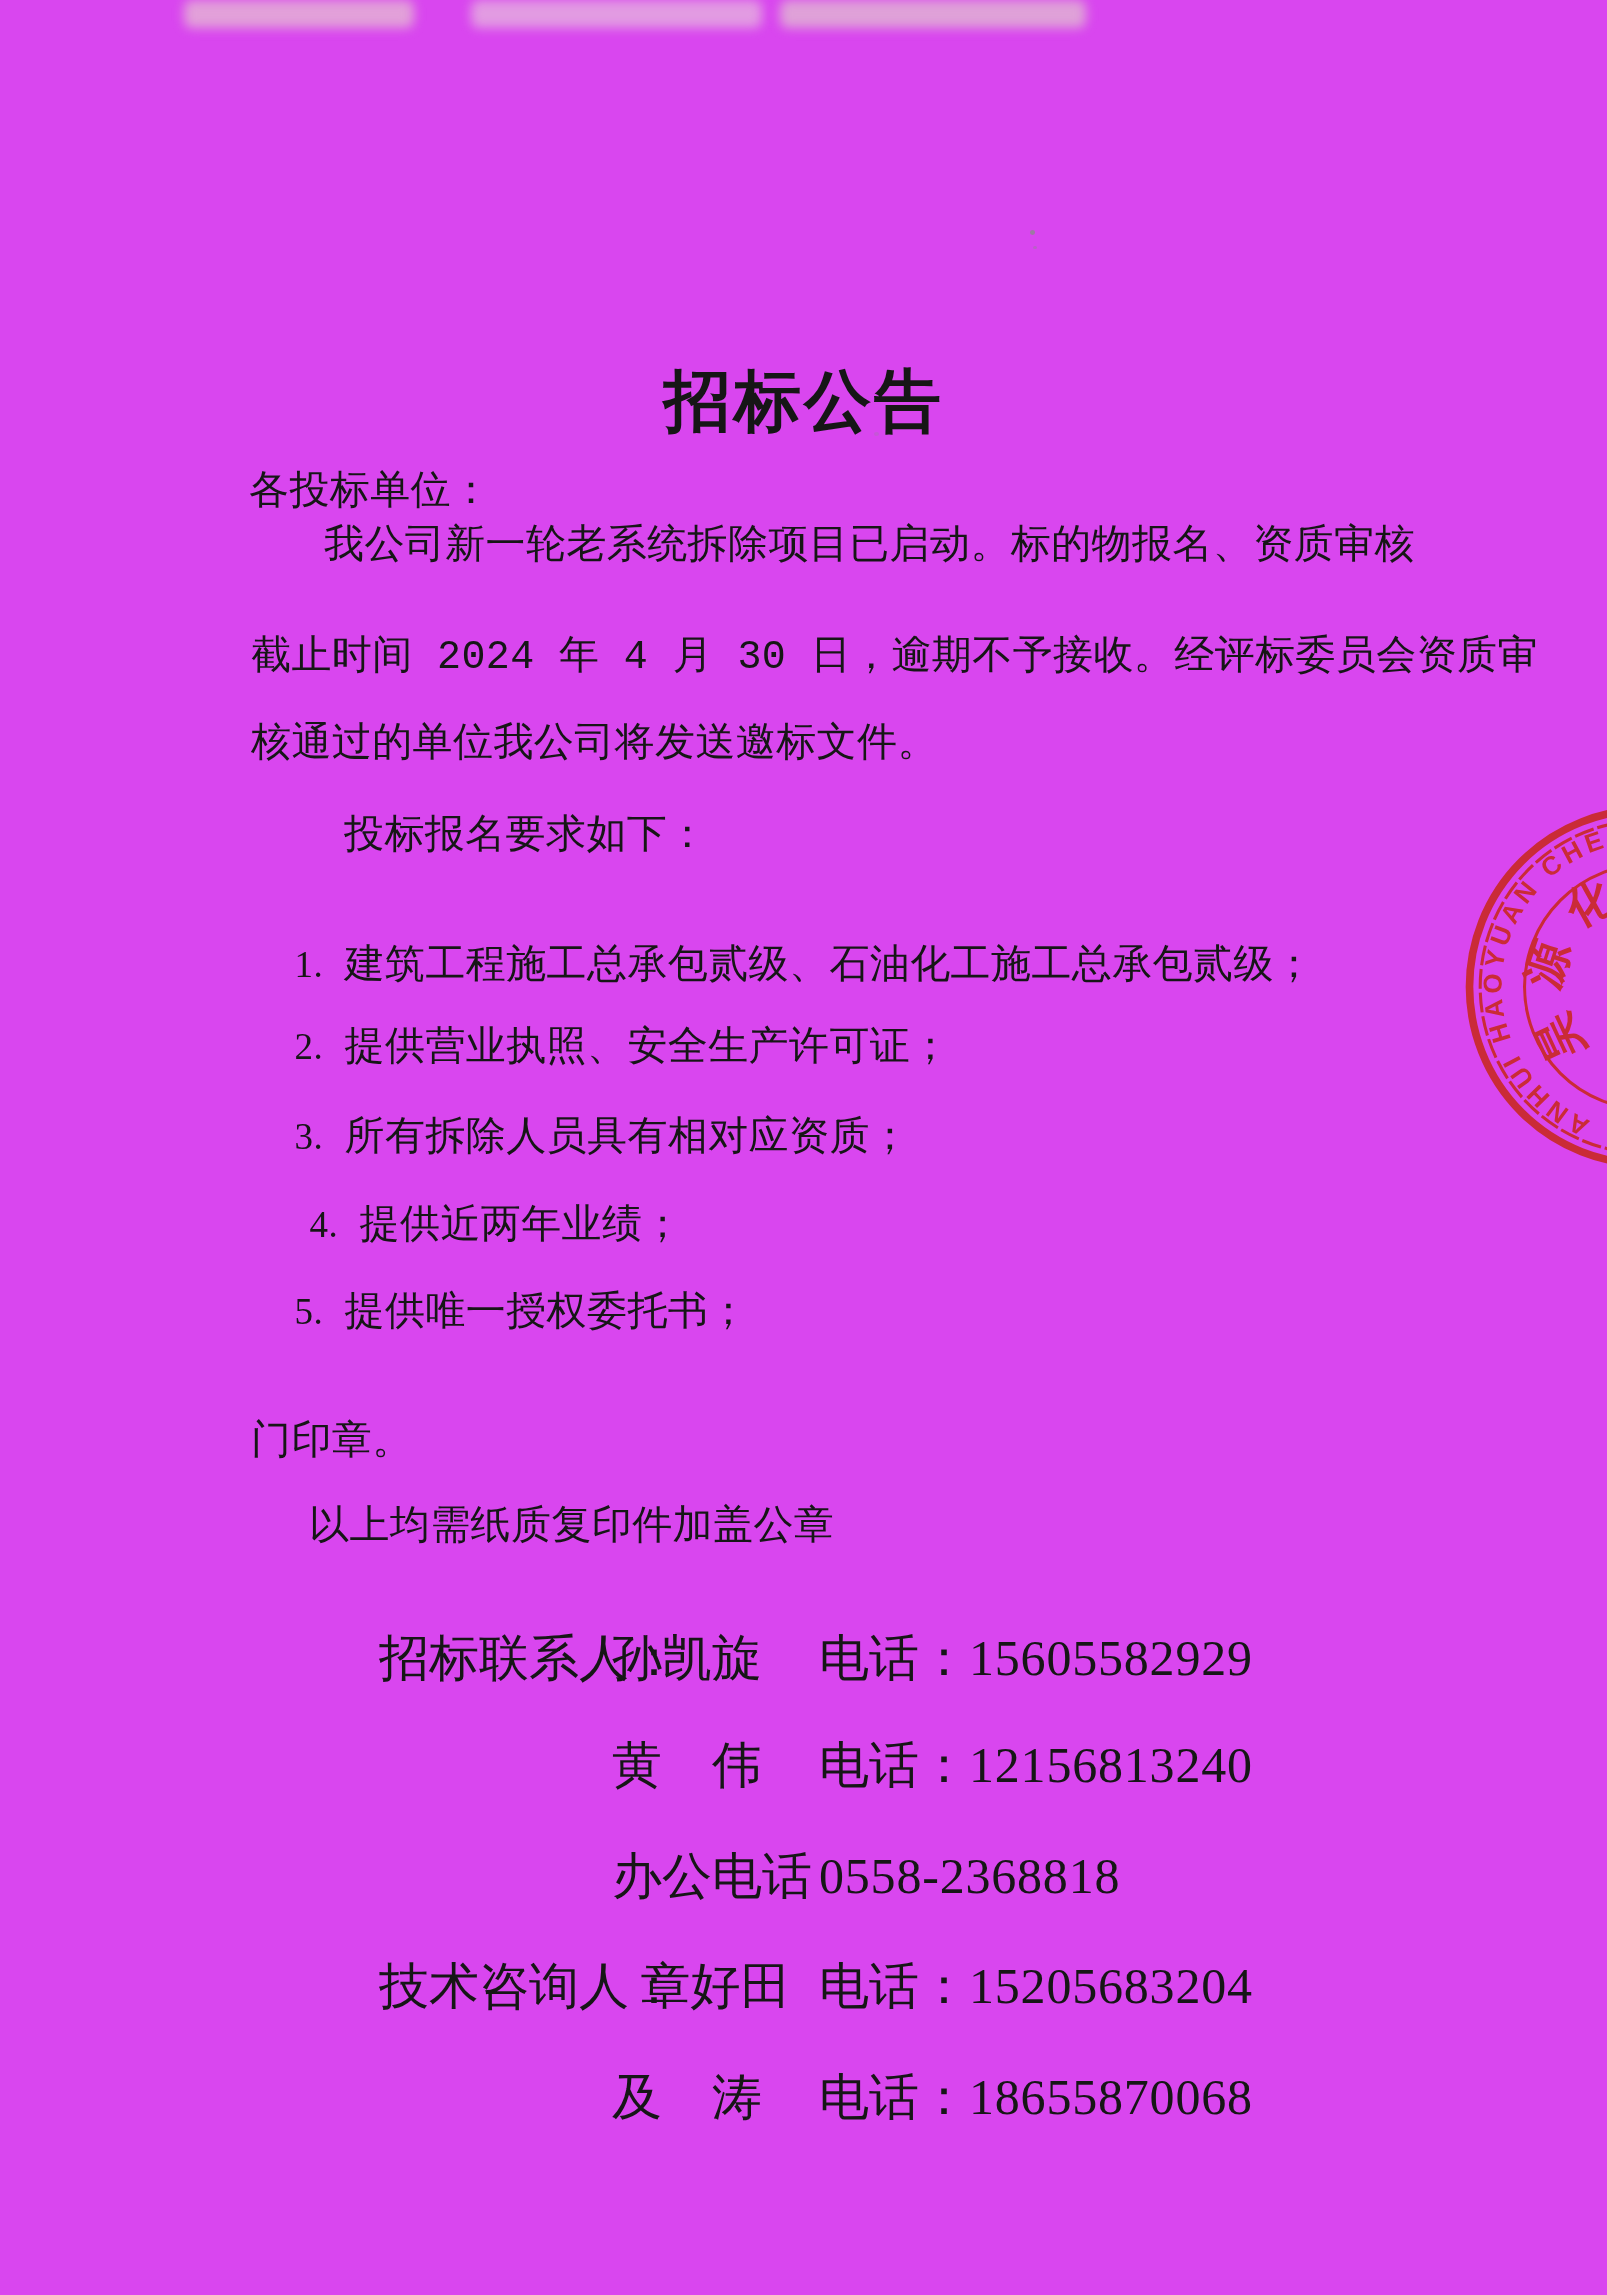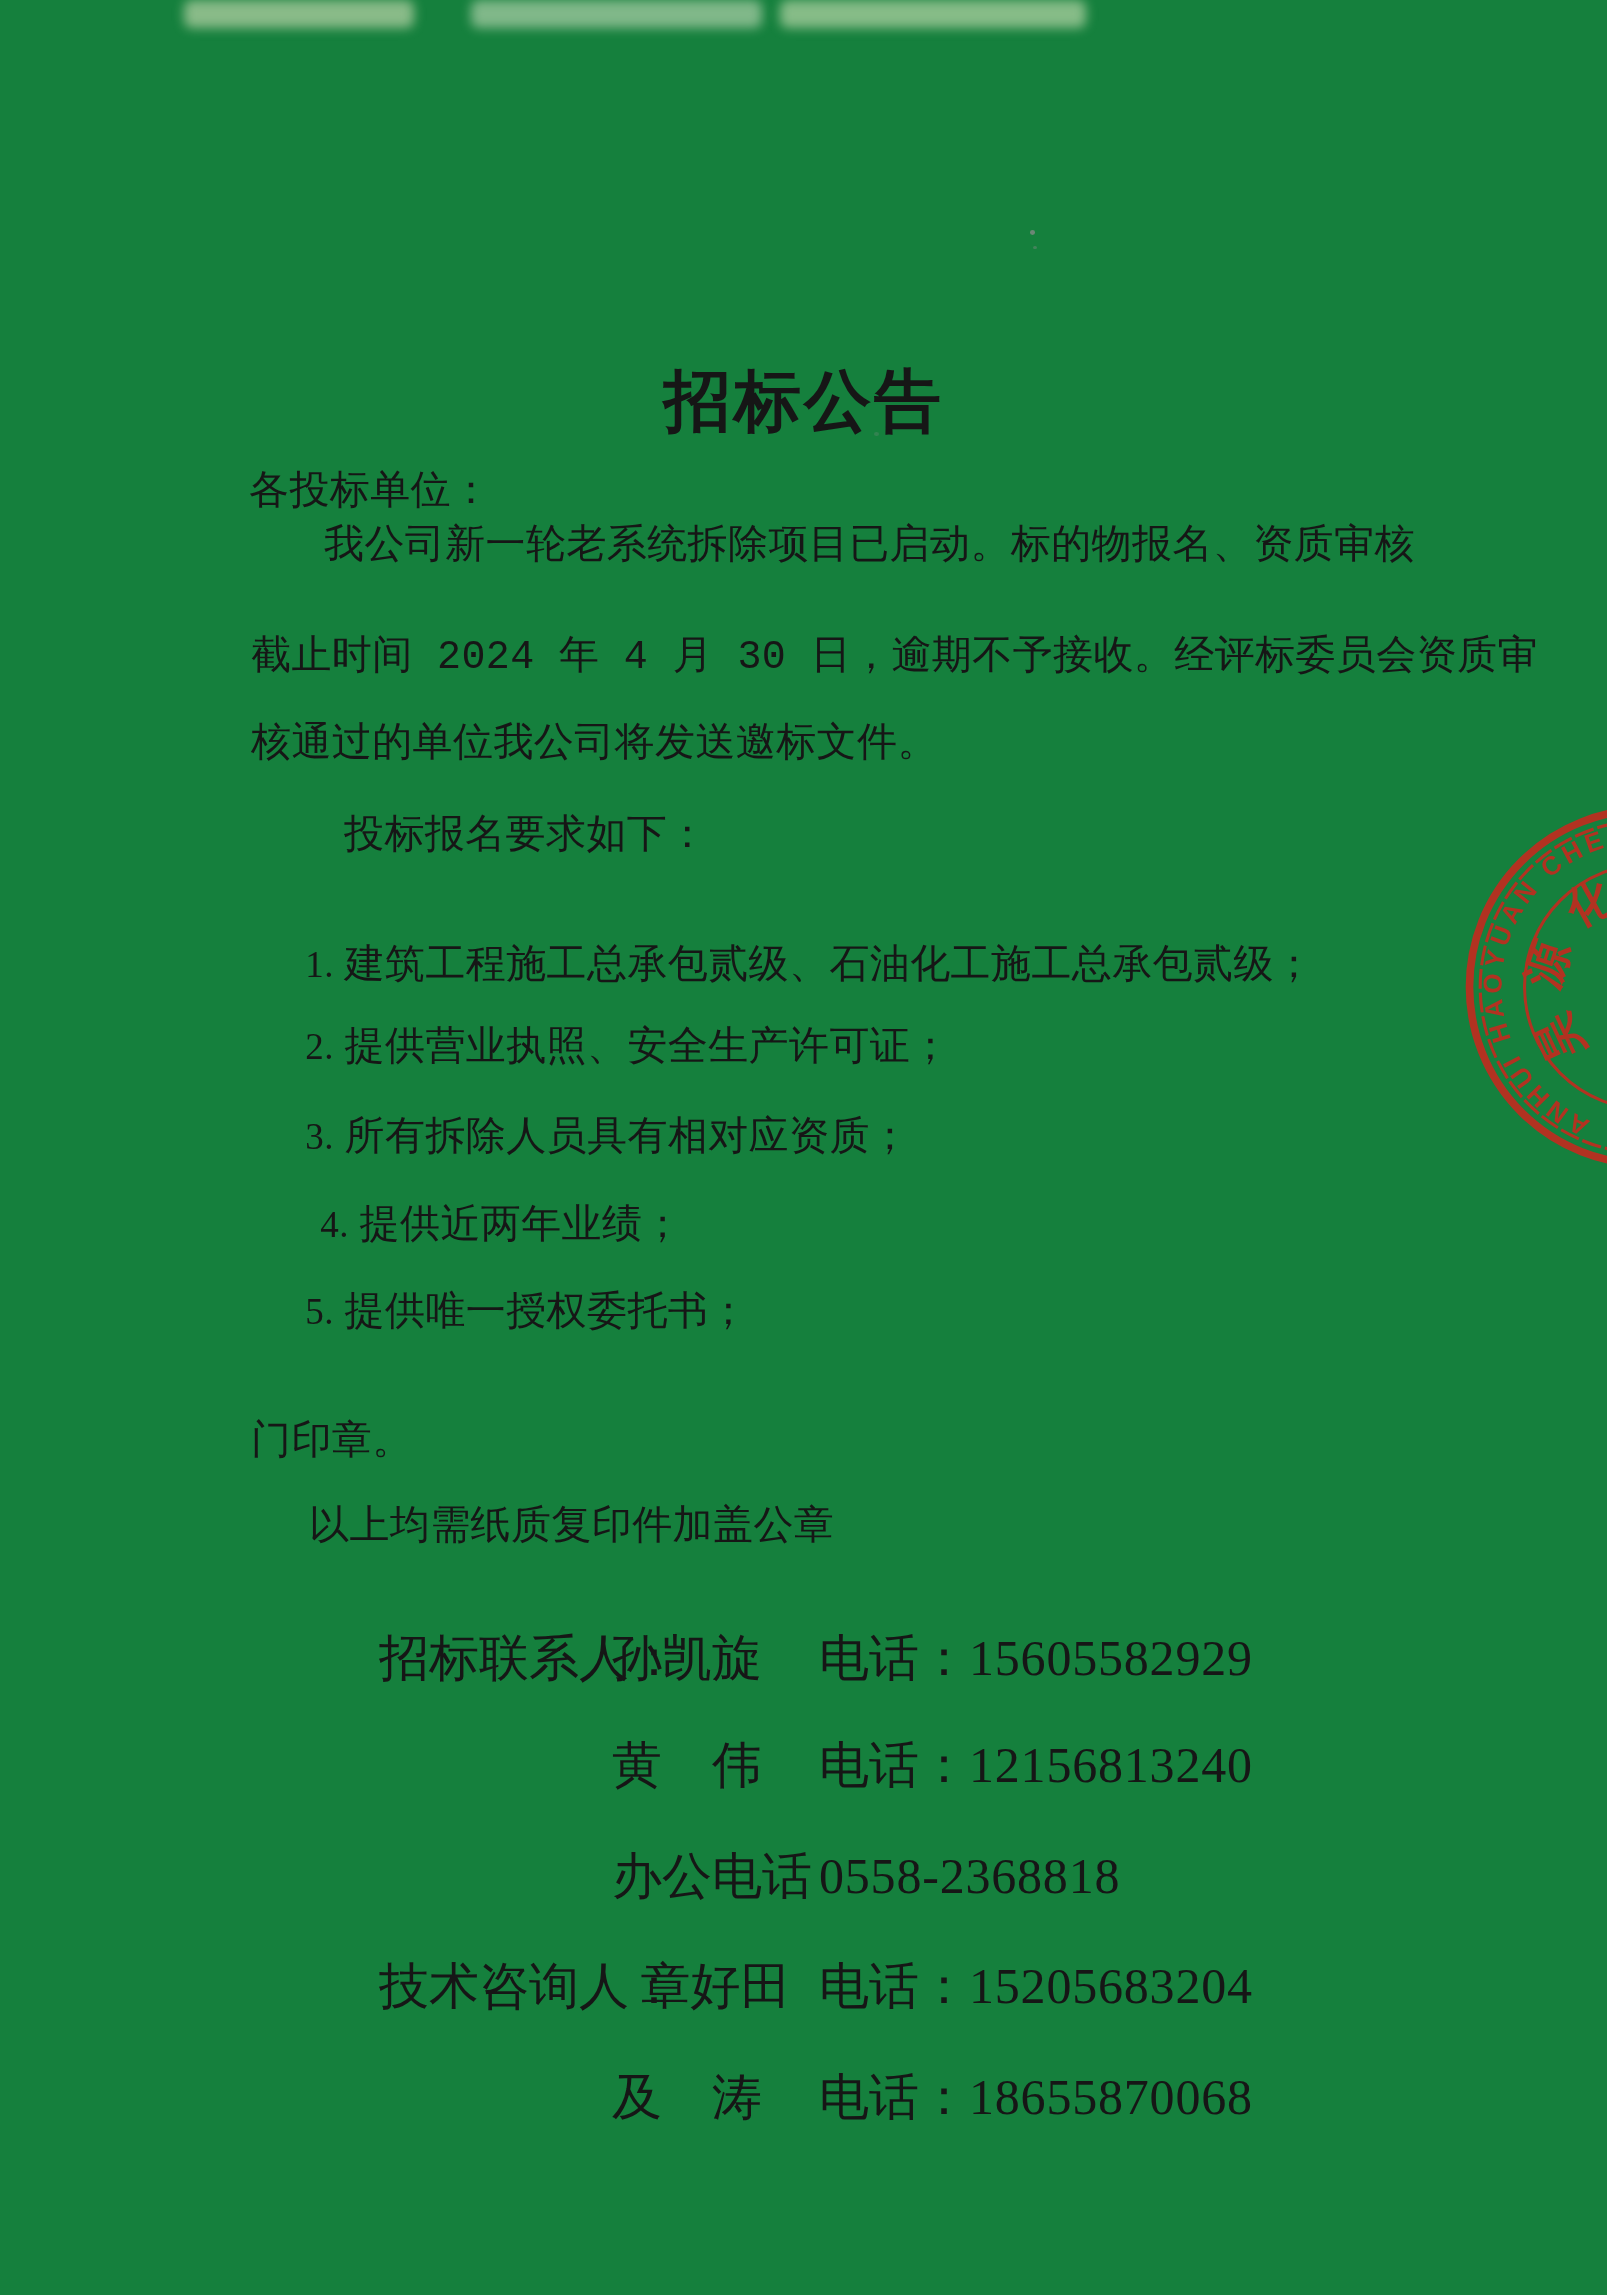--- a/index.html
+++ b/index.html
@@ -1,34 +1,33 @@
 <!DOCTYPE html>
 <html style="font-size:12.2px"><head>
 <meta charset="utf-8">
 <style>
   html, body { margin:0; padding:0; background:#ffffff; }
 
   .page {
     position: relative;
     width: 1608px;
     height: 2295px;
-    background: #15803d;
+    background: #d946ef;
     overflow: hidden;
     font-family: "Liberation Serif", "DejaVu Serif", serif;
     color: #161616;
   }
 
   
   .line {
     position: absolute;
     font-size: 40px;
     line-height: 44px;
     white-space: pre;
     letter-spacing: 0.4px;
-    text-align: center;
   }
 
   .doc-title {
     position: absolute;
     top: 361px;
     left: 0;
     width: 100%;
     text-align: center;
     font-size: 67px;
     font-weight: 700;

